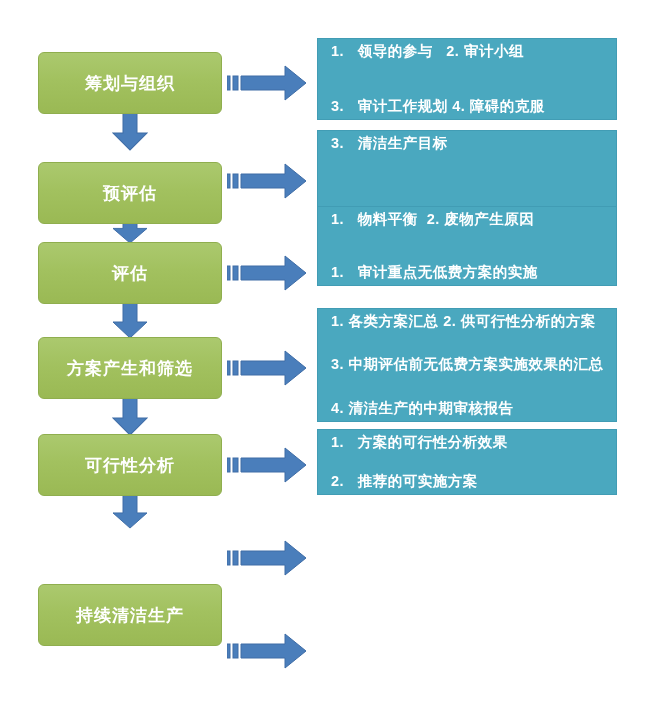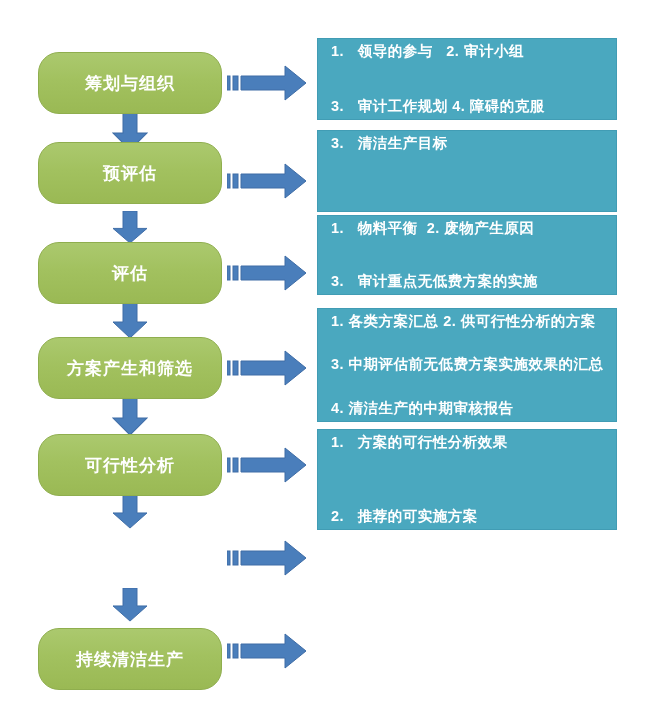--- a/index.html
+++ b/index.html
@@ -16,21 +16,21 @@
   body{
     font-family:"Liberation Sans","DejaVu Sans",sans-serif;
     width:667px;height:703px;position:relative;overflow:hidden;
   }
   .canvas{position:absolute;left:0;top:0;width:667px;height:703px;background:#ffffff;}
 
   .step-box{
     position:absolute;left:38px;width:184px;height:62px;
     background:linear-gradient(180deg, #abc96e 0%, var(--step-fill) 45%, #9ab954 100%);
     border:1px solid var(--step-border);
-    border-radius:21px;
+    border-radius:6px;
     display:flex;align-items:center;justify-content:center;
     color:var(--text);font-size:17px;font-weight:bold;letter-spacing:1px;
     z-index:2;
   }
 
   .detail-box{
     position:absolute;left:317px;width:300px;
     background:var(--detail-fill);
     border:1px solid var(--detail-border);
     display:flex;flex-direction:column;justify-content:space-between;
@@ -47,33 +47,33 @@
   svg{display:block;width:100%;height:100%;}
 </style>
 </head>
 <body>
 
 <div class="canvas">
 
   <div class="step-box" style="top:52px">
       <span>筹划与组织</span>
     </div>
-  <div class="step-box" style="top:142px">
+  <div class="step-box" style="top:162px">
       <span>预评估</span>
     </div>
   <div class="step-box" style="top:242px">
       <span>评估</span>
     </div>
   <div class="step-box" style="top:434px">
       <span>可行性分析</span>
     </div>
   <div class="step-box" style="top:337px">
       <span>方案产生和筛选</span>
     </div>
-  <div class="step-box" style="top:628px">
+  <div class="step-box" style="top:584px">
       <span>持续清洁生产</span>
     </div>
 
   <div class="v-arrow" style="top:113px;height:38px">
     <svg viewBox="0 0 36 36" preserveAspectRatio="none">
         <polygon points="11,0 25,0 25,19 35,19 18,35 1,19 11,19" style="fill:var(--arrow-fill);stroke:var(--arrow-border);stroke-width:1"></polygon>
       </svg>
   </div>
   <div class="v-arrow" style="top:211px;height:33px">
     <svg viewBox="0 0 36 36" preserveAspectRatio="none">
@@ -151,27 +151,27 @@
       </svg>
   </div>
 
   <div class="detail-box" style="top:38px;height:82px">
     <div class="detail-line">1.   领导的参与   2. 审计小组</div>
     <div class="detail-line">3.   审计工作规划 4. 障碍的克服</div>
   </div>
   <div class="detail-box" style="top:130px;height:82px">
     <div class="detail-line">3.   清洁生产目标</div>
   </div>
-  <div class="detail-box" style="top:215px;height:80px">
+  <div class="detail-box" style="top:206px;height:80px">
     <div class="detail-line">1.   物料平衡  2. 废物产生原因</div>
-    <div class="detail-line">3.   审计重点无低费方案的实施</div>
+    <div class="detail-line">1.   审计重点无低费方案的实施</div>
   </div>
   <div class="detail-box" style="top:308px;height:114px">
     <div class="detail-line">1. 各类方案汇总 2. 供可行性分析的方案</div>
     <div class="detail-line">3. 中期评估前无低费方案实施效果的汇总</div>
     <div class="detail-line">4. 清洁生产的中期审核报告</div>
   </div>
-  <div class="detail-box" style="top:429px;height:101px">
+  <div class="detail-box" style="top:429px;height:66px">
     <div class="detail-line">1.   方案的可行性分析效果</div>
     <div class="detail-line">2.   推荐的可实施方案</div>
   </div>
 
 </div>
 
 </body></html>

